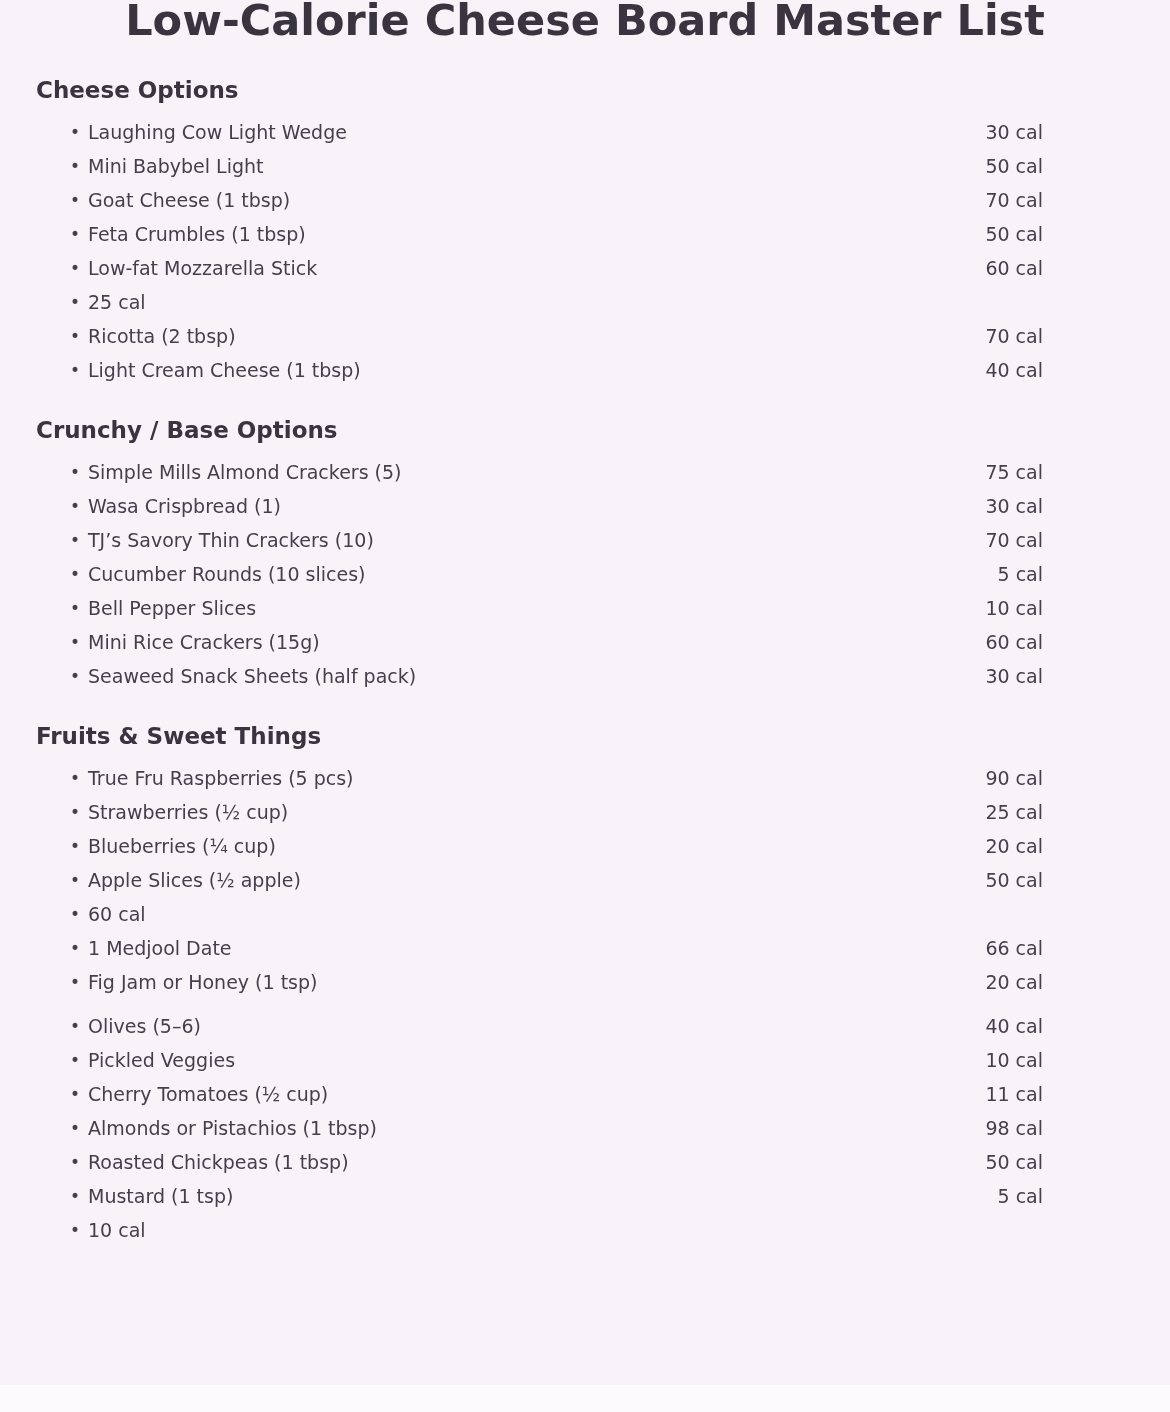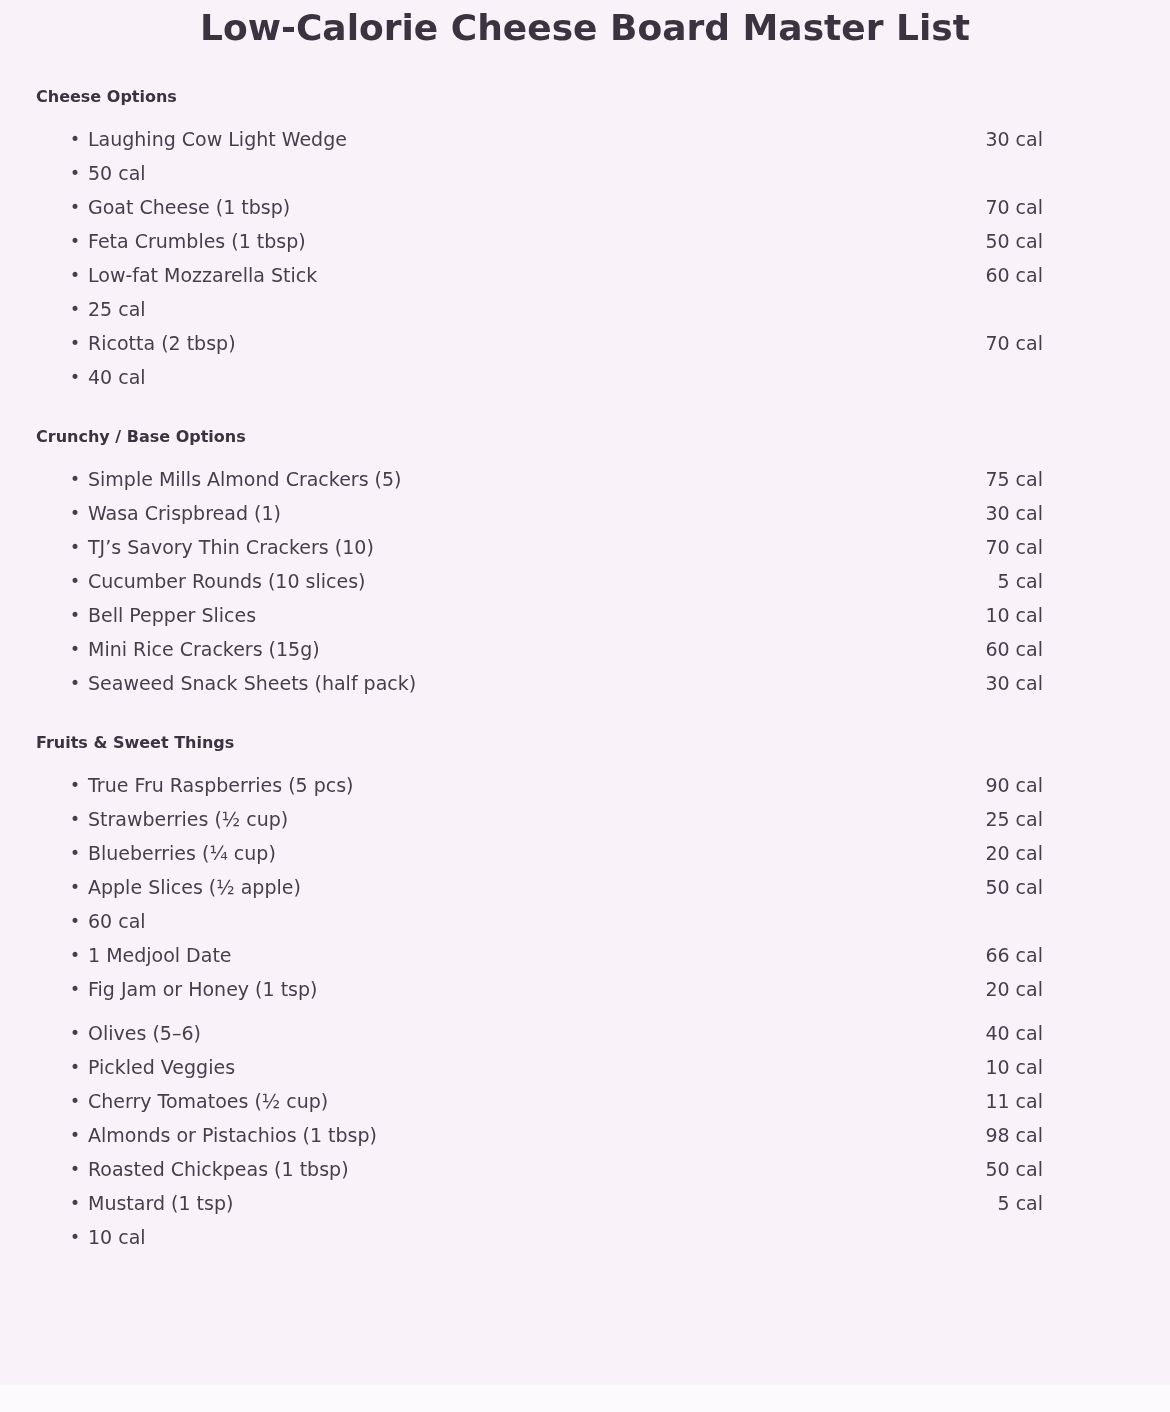--- a/index.html
+++ b/index.html
@@ -12,30 +12,29 @@
     color: #453e4b;
   }
   .page {
     width: 1170px;
     height: 1385px;
     background: #faf2f9;
     overflow: hidden;
   }
   h1.title {
     margin: 0;
-    padding-top: 7px;
-    font-size: 36px;
+    font-size: 43px;
     line-height: 41px;
     font-weight: bold;
     text-align: center;
     color: #3a3340;
   }
   section .heading {
     margin: 28px 0 0 36px;
-    font-size: 16px;
+    font-size: 23px;
     line-height: 30px;
     font-weight: bold;
     color: #3a3340;
   }
   section.first .heading { margin-top: 34px; }
   ul.items {
     list-style: none;
     margin: 10px 0 0 0;
     padding: 0;
   }
@@ -71,20 +70,21 @@
     <h2 class="heading">Cheese Options</h2>
     <ul class="items">
   <li class="item">
     <span class="bullet">•</span>
     <span class="label">Laughing Cow Light Wedge</span>
     <span class="cal">30 cal</span>
   </li>
 
   <li class="item">
     <span class="bullet">•</span>
+    <span class="label">Mini Babybel Light</span>
     <span class="cal">50 cal</span>
   </li>
 
   <li class="item">
     <span class="bullet">•</span>
     <span class="label">Goat Cheese (1 tbsp)</span>
     <span class="cal">70 cal</span>
   </li>
 
   <li class="item">
@@ -105,20 +105,21 @@
   </li>
 
   <li class="item">
     <span class="bullet">•</span>
     <span class="label">Ricotta (2 tbsp)</span>
     <span class="cal">70 cal</span>
   </li>
 
   <li class="item">
     <span class="bullet">•</span>
+    <span class="label">Light Cream Cheese (1 tbsp)</span>
     <span class="cal">40 cal</span>
   </li>
 </ul>
   </section>
 
   <section>
     <h2 class="heading">Crunchy / Base Options</h2>
     <ul class="items">
   <li class="item">
     <span class="bullet">•</span>

